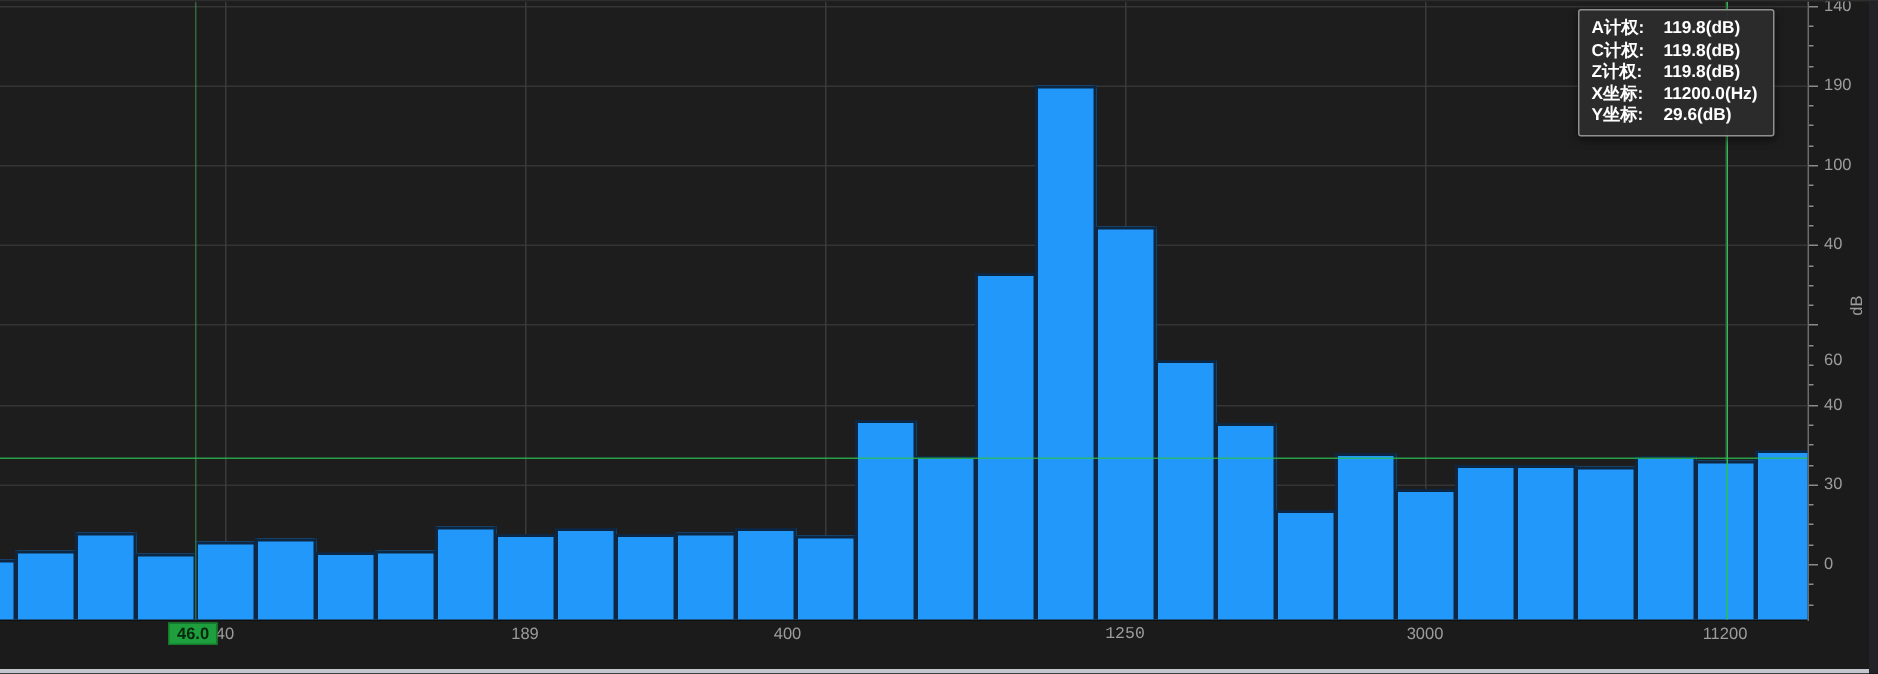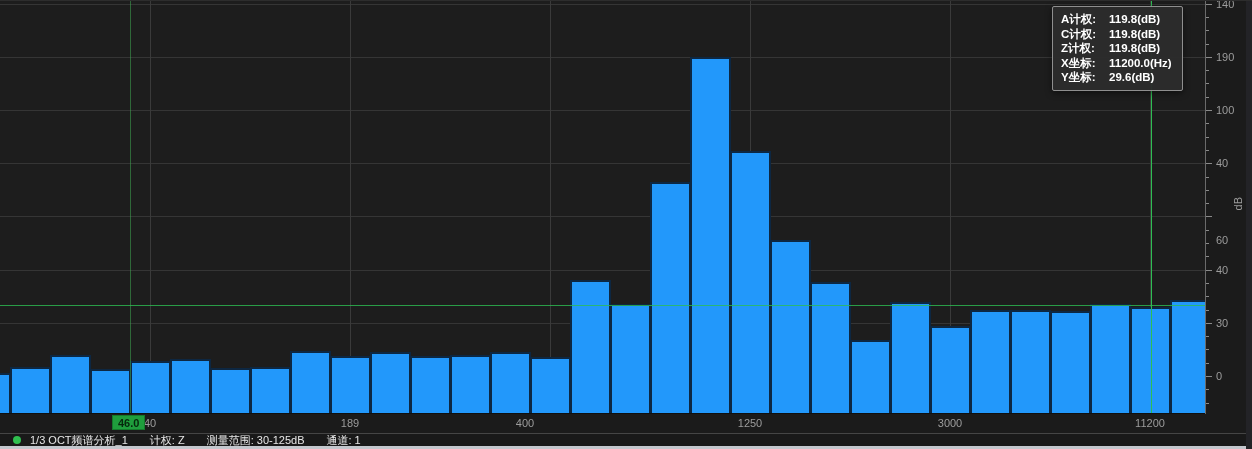--- a/index.html
+++ b/index.html
@@ -151,21 +151,21 @@
       <div class="ytick" style="top: 29.26px; width: 3px;"></div>
       <div class="ytick" style="top: 15.96px; width: 3px;"></div>
     </div>
   <div class="ylabel-unit">dB</div>
 
   <div class="xaxis" id="xaxis">
     <div class="cursor-badge">46.0</div>
   <div class="xtick-label" style="left: 150px;">40</div>
       <div class="xtick-label" style="left: 350px;">189</div>
       <div class="xtick-label" style="left: 525px;">400</div>
-      <div class="xtick-label" style="left: 750px;">1250</div>
+      <div class="xtick-label" style="left: 750px; font-family: Liberation Mono, monospace;">1250</div>
       <div class="xtick-label" style="left: 950px;">3000</div>
       <div class="xtick-label" style="left: 1150px;">11200</div>
     </div>
 
   <div class="tooltip">
     <div class="tt-row">
       <span class="tt-label">A计权:</span>
       <span class="tt-value">119.8(dB)</span>
     </div>
     <div class="tt-row">
@@ -179,23 +179,16 @@
     <div class="tt-row">
       <span class="tt-label">X坐标:</span>
       <span class="tt-value">11200.0(Hz)</span>
     </div>
     <div class="tt-row">
       <span class="tt-label">Y坐标:</span>
       <span class="tt-value">29.6(dB)</span>
     </div>
   </div>
 
-  <div class="statusbar">
-    <span class="status-dot" id="status-dot" style="background: rgb(47, 191, 79);"></span>
-    <span class="status-item">1/3 OCT频谱分析_1</span>
-    <span class="status-item">计权: Z</span>
-    <span class="status-item">测量范围: 30-125dB</span>
-    <span class="status-item">通道: 1</span>
-  </div>
 
   <div class="bottom-strip"></div>
   <div class="right-strip"></div>
 </div>
 
 </body></html>

